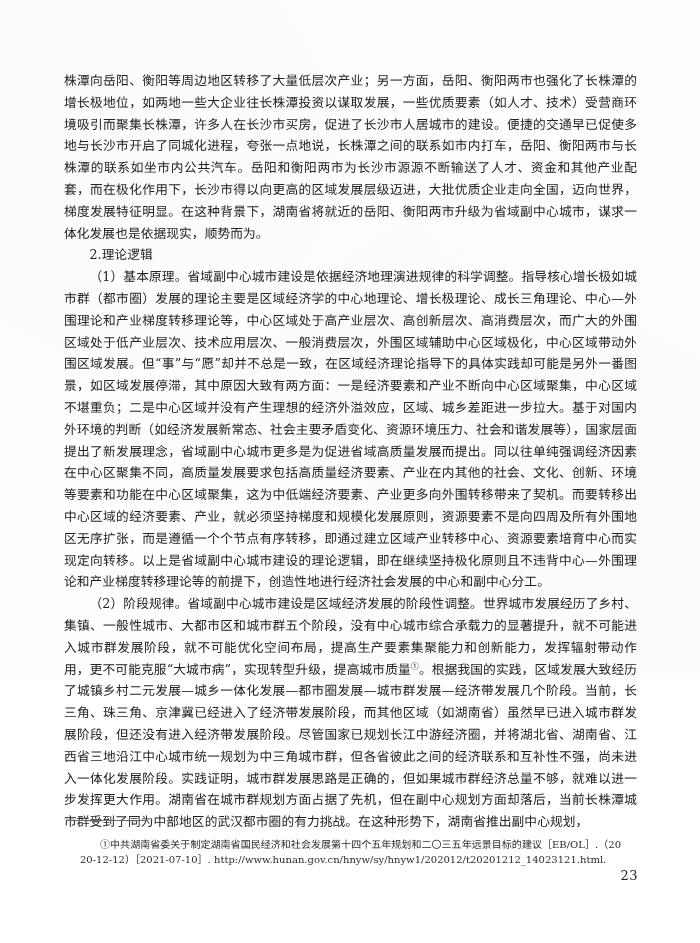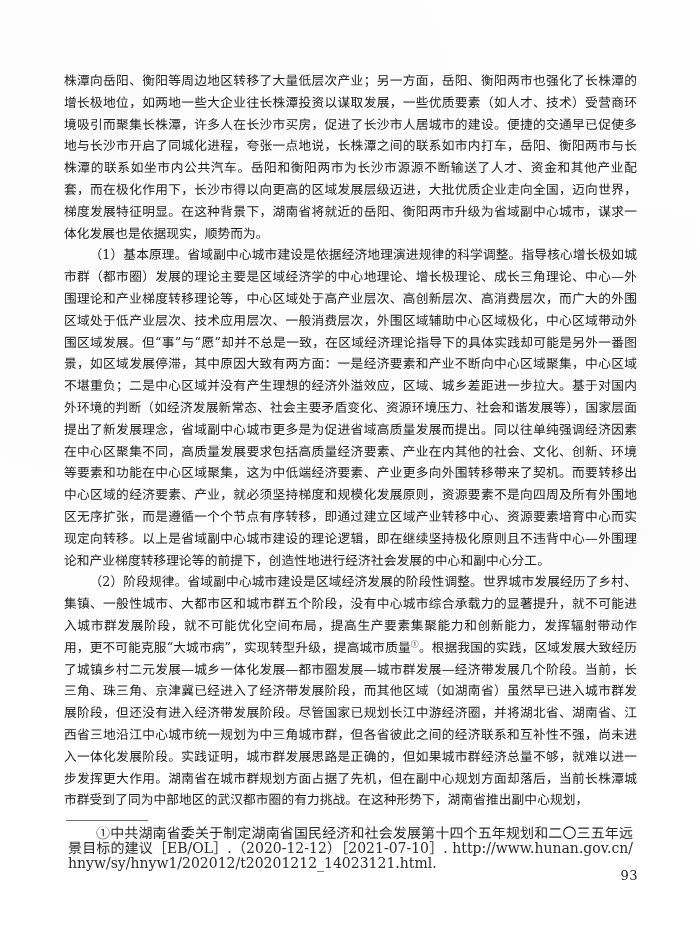--- a/index.html
+++ b/index.html
@@ -63,25 +63,25 @@
   }
 
   .footnote-rule {
     width: 82px;
     height: 0;
     border-top: 1px solid #6d6d6d;
     margin: 0 0 5px 2px;
   }
 
   .footnote {
-    font-size: 14px;
+    font-size: 10px;
     line-height: 15.2px;
     text-align: justify;
     text-justify: inter-ideograph;
-    margin: 4px;
+    margin: 16px;
     text-indent: 2em;
     color: #2a2a2a;
     word-break: break-all;
   }
 
   .page-number {
     position: absolute;
     right: 62px;
     top: 868px;
     font-size: 13px;
@@ -91,30 +91,31 @@
 </style>
 </head>
 <body>
 
 <div class="page">
 
   <div class="content">
 
     <p class="para">株潭向岳阳、衡阳等周边地区转移了大量低层次产业；另一方面，岳阳、衡阳两市也强化了长株潭的增长极地位，如两地一些大企业往长株潭投资以谋取发展，一些优质要素（如人才、技术）受营商环境吸引而聚集长株潭，许多人在长沙市买房，促进了长沙市人居城市的建设。便捷的交通早已促使多地与长沙市开启了同城化进程，夸张一点地说，长株潭之间的联系如市内打车，岳阳、衡阳两市与长株潭的联系如坐市内公共汽车。岳阳和衡阳两市为长沙市源源不断输送了人才、资金和其他产业配套，而在极化作用下，长沙市得以向更高的区域发展层级迈进，大批优质企业走向全国，迈向世界，梯度发展特征明显。在这种背景下，湖南省将就近的岳阳、衡阳两市升级为省域副中心城市，谋求一体化发展也是依据现实，顺势而为。</p>
 
+    <p class="para indent">2.理论逻辑</p>
 
 
     <p class="para indent">（1）基本原理。省域副中心城市建设是依据经济地理演进规律的科学调整。指导核心增长极如城市群（都市圈）发展的理论主要是区域经济学的中心地理论、增长极理论、成长三角理论、中心—外围理论和产业梯度转移理论等，中心区域处于高产业层次、高创新层次、高消费层次，而广大的外围区域处于低产业层次、技术应用层次、一般消费层次，外围区域辅助中心区域极化，中心区域带动外围区域发展。但“事”与“愿”却并不总是一致，在区域经济理论指导下的具体实践却可能是另外一番图景，如区域发展停滞，其中原因大致有两方面：一是经济要素和产业不断向中心区域聚集，中心区域不堪重负；二是中心区域并没有产生理想的经济外溢效应，区域、城乡差距进一步拉大。基于对国内外环境的判断（如经济发展新常态、社会主要矛盾变化、资源环境压力、社会和谐发展等），国家层面提出了新发展理念，省域副中心城市更多是为促进省域高质量发展而提出。同以往单纯强调经济因素在中心区聚集不同，高质量发展要求包括高质量经济要素、产业在内其他的社会、文化、创新、环境等要素和功能在中心区域聚集，这为中低端经济要素、产业更多向外围转移带来了契机。而要转移出中心区域的经济要素、产业，就必须坚持梯度和规模化发展原则，资源要素不是向四周及所有外围地区无序扩张，而是遵循一个个节点有序转移，即通过建立区域产业转移中心、资源要素培育中心而实现定向转移。以上是省域副中心城市建设的理论逻辑，即在继续坚持极化原则且不违背中心—外围理论和产业梯度转移理论等的前提下，创造性地进行经济社会发展的中心和副中心分工。</p>
 
     <p class="para indent">
       <span>（2）阶段规律。省域副中心城市建设是区域经济发展的阶段性调整。世界城市发展经历了乡村、集镇、一般性城市、大都市区和城市群五个阶段，没有中心城市综合承载力的显著提升，就不可能进入城市群发展阶段，就不可能优化空间布局，提高生产要素集聚能力和创新能力，发挥辐射带动作用，更不可能克服“大城市病”，实现转型升级，提高城市质量</span><span class="sup">①</span><span>。根据我国的实践，区域发展大致经历了城镇乡村二元发展—城乡一体化发展—都市圈发展—城市群发展—经济带发展几个阶段。当前，长三角、珠三角、京津冀已经进入了经济带发展阶段，而其他区域（如湖南省）虽然早已进入城市群发展阶段，但还没有进入经济带发展阶段。尽管国家已规划长江中游经济圈，并将湖北省、湖南省、江西省三地沿江中心城市统一规划为中三角城市群，但各省彼此之间的经济联系和互补性不强，尚未进入一体化发展阶段。实践证明，城市群发展思路是正确的，但如果城市群经济总量不够，就难以进一步发挥更大作用。湖南省在城市群规划方面占据了先机，但在副中心规划方面却落后，当前长株潭城市群受到了同为中部地区的武汉都市圈的有力挑战。在这种形势下，湖南省推出副中心规划，</span>
     </p>
 
   </div>
 
   <div class="footnote-zone">
     <div class="footnote-rule"></div>
     <p class="footnote"><span>①</span><span>中共湖南省委关于制定湖南省国民经济和社会发展第十四个五年规划和二〇三五年远景目标的建议［EB/OL］.（2020-12-12）［2021-07-10］. http://www.hunan.gov.cn/hnyw/sy/hnyw1/202012/t20201212_14023121.html.</span></p>
   </div>
 
-  <div class="page-number">93</div>
+  <div class="page-number">23</div>
 
 </div>
 
 </body></html>

